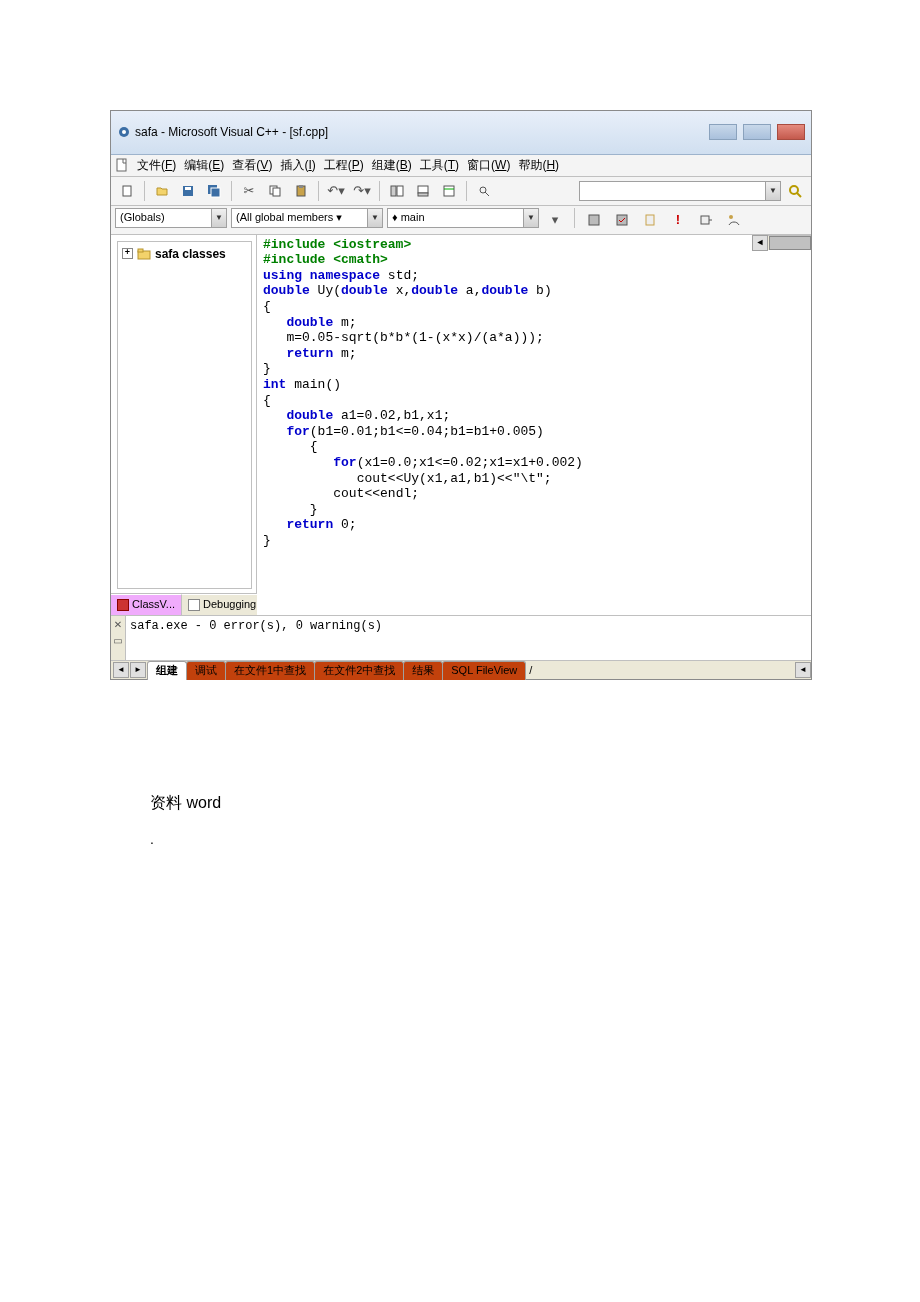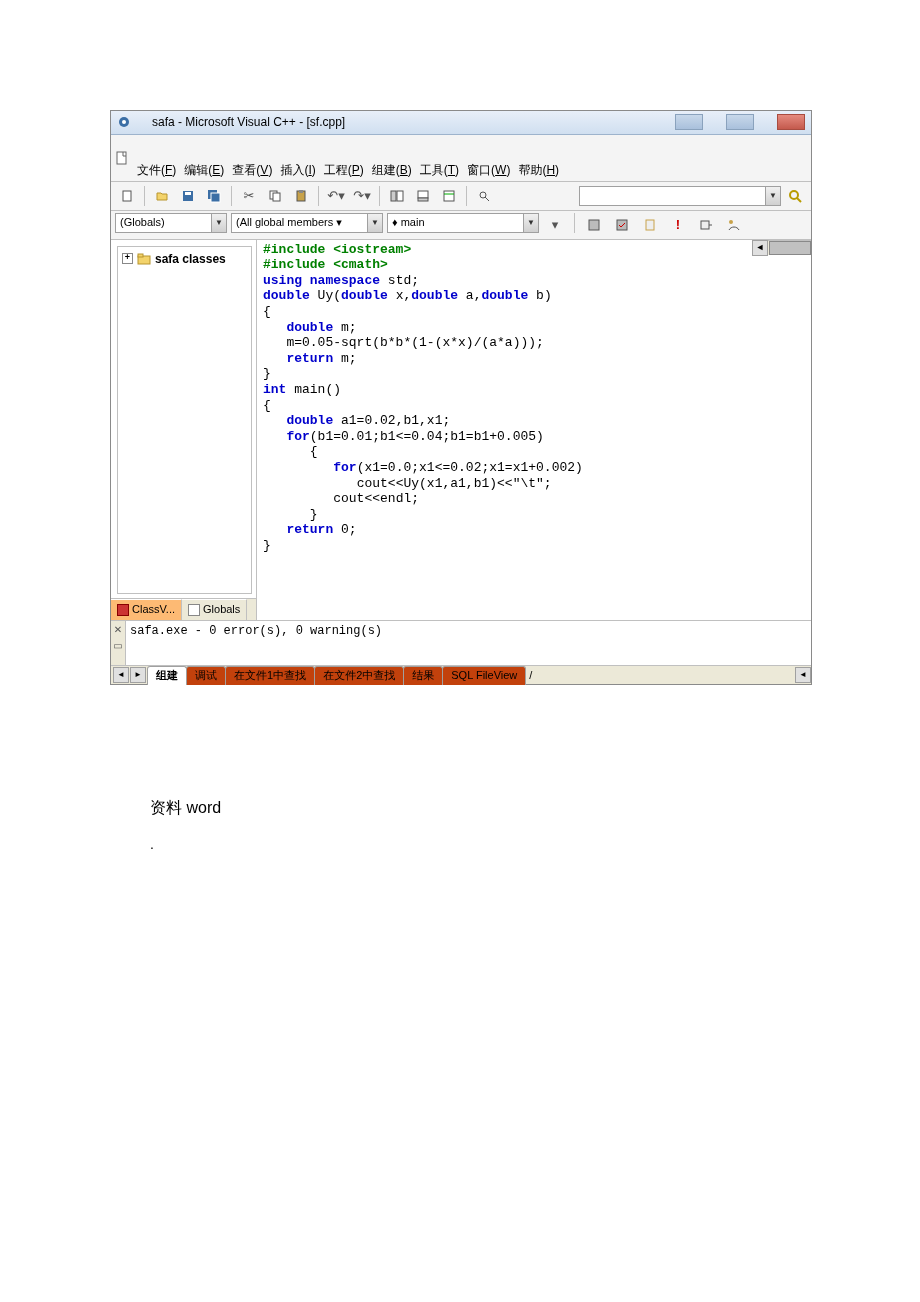--- a/index.html
+++ b/index.html
@@ -29,26 +29,26 @@
     background: #fff;
     font-family: "Tahoma", "Microsoft YaHei", sans-serif;
     font-size: 12px;
     color: #000;
     width: 700px;
     margin: 0;
   }
 
   .titlebar {
     background: linear-gradient(to bottom, #e8eff9, #d0dff0);
-    padding: 3px 6px;
+    padding: 13px 6px;
     border-bottom: 1px solid #9db3cc;
     font-size: 12px;
     display: flex;
     align-items: center;
-    gap: 21px;
+    gap: 4px;
     text-align: center;
   }
   .titlebar .app-icon {
     width: 14px; height: 14px;
     display: inline-flex; align-items:center; justify-content:center;
   }
   .titlebar .spacer { flex:1; }
   .winbtn {
     width: 26px; height: 14px;
     background: linear-gradient(to bottom,#c8d8ea,#a9c0dc);
@@ -62,21 +62,21 @@
     border-bottom: 1px solid #c0c0c0;
     padding: 2px 4px;
     display: flex;
     align-items: center;
     gap: 8px;
   }
   .menubar .doc-icon {
     width:14px; height:14px;
     display:inline-flex;align-items:center;justify-content:center;
   }
-  .menubar .mi { cursor: default; margin-top: 25px; }
+  .menubar .mi { cursor: default; }
   .menubar .mi .ul { text-decoration: underline; }
 
   .toolbar {
     background: #f4f4f4;
     border-bottom: 1px solid #c0c0c0;
     padding: 2px 4px;
     display: flex;
     align-items: center;
     gap: 2px;
     height: 24px;
@@ -152,21 +152,21 @@
     font-size:11px;
   }
   .side-tab {
     padding:2px 6px;
     border-right:1px solid #c0c0c0;
     display:flex; align-items:center; gap:3px;
     cursor:default;
     background:#ece9d8;
     border-top:1px solid #fff;
   }
-  .side-tab.active { background:#fdba74; border-top:1px solid #fff;}
+  .side-tab.active { background:#f0abfc; border-top:1px solid #fff;}
   .side-tab .sq {
     width:10px;height:10px;
   }
   .side-tab.classv .sq { background:#c33; border:1px solid #800; display:inline-block;}
   .side-tab.filev .sq { background:#fff; border:1px solid #888; display:inline-block;}
 
   .code-area {
     flex:1;
     background:#fff;
     font-family: "Courier New", monospace;
@@ -445,21 +445,21 @@
             <span>safa classes</span>
           </div>
         </div>
         <div class="side-tabs">
           <div class="side-tab classv active">
             <span class="sq"></span>
             <span>ClassV...</span>
           </div>
           <div class="side-tab filev">
             <span class="sq"></span>
-            <span>Globals</span>
+            <span>Debugging</span>
           </div>
         </div>
       </div>
 
       <div style="flex:1;display:flex;">
         <div class="code-area" id="code-area"><span class="tok-pre">#include &lt;iostream&gt;</span>
 <span class="tok-pre">#include &lt;cmath&gt;</span>
 <span class="tok-kw">using namespace</span><span class="tok-txt"> std;</span>
 <span class="tok-kw">double</span><span class="tok-txt"> Uy(</span><span class="tok-kw">double</span><span class="tok-txt"> x,</span><span class="tok-kw">double</span><span class="tok-txt"> a,</span><span class="tok-kw">double</span><span class="tok-txt"> b)</span>
 <span class="tok-txt">{</span>

